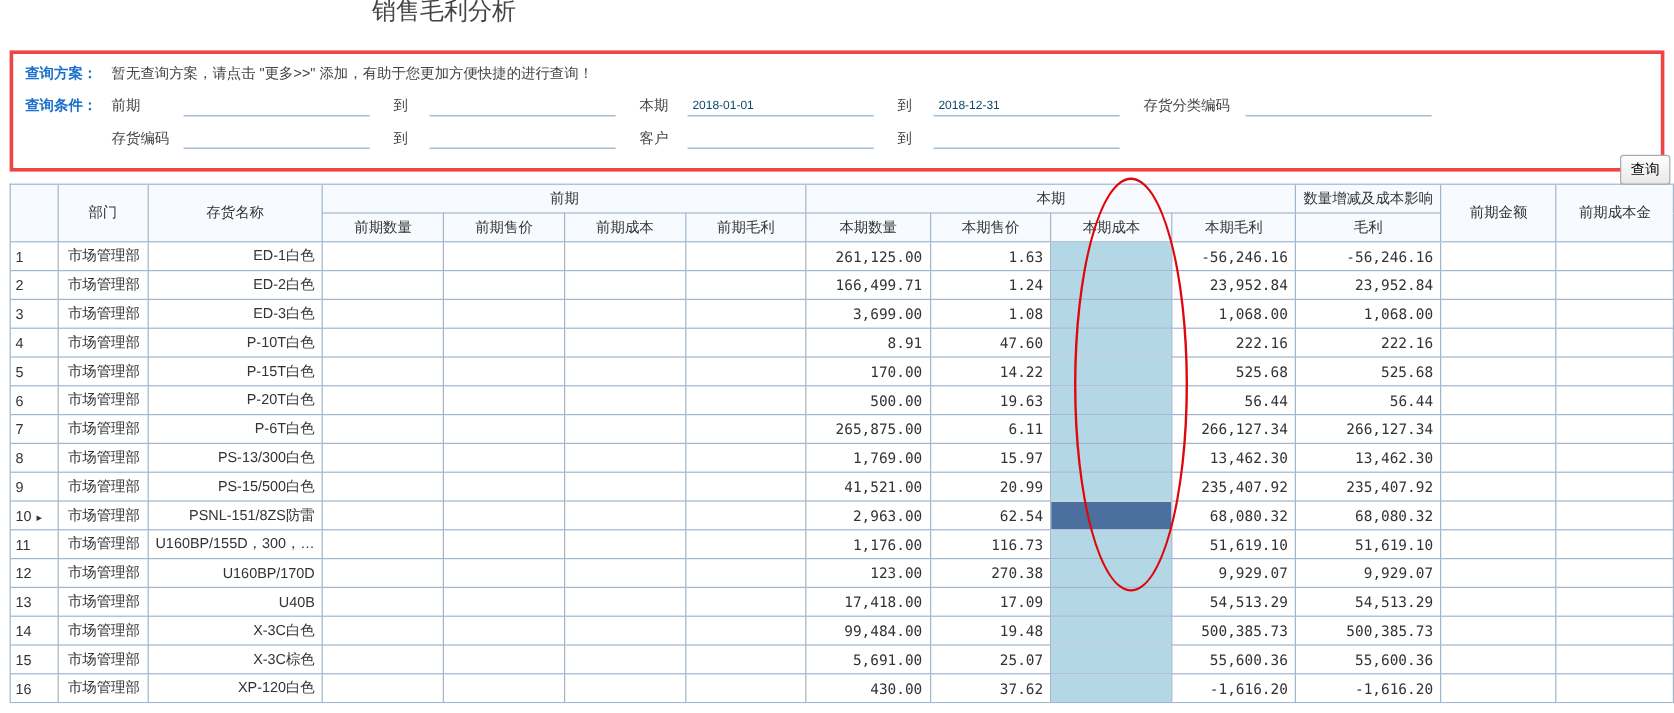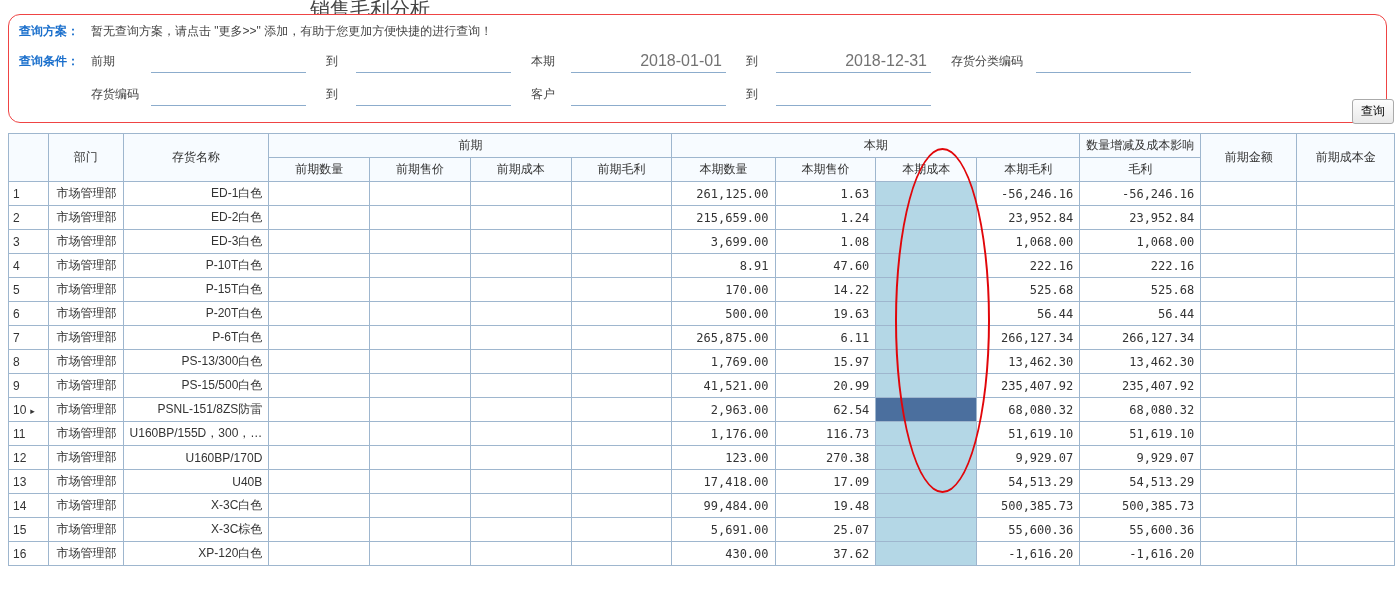--- a/index.html
+++ b/index.html
@@ -15,23 +15,23 @@
   }
   .page-title {
     font-size: 20px;
     color: #444;
     position: absolute;
     top: -4px;
     left: 310px;
     font-weight: normal;
   }
   .query-panel {
-    border: 1px solid #ef4444;
-    border-radius: 12px;
-    margin: 14px 8px 10px 8px;
+    border: 3px solid #ef4444;
+    border-radius: 0;
+    margin: 42px 8px 10px 8px;
     padding: 8px 10px 6px 10px;
     background: #fff;
     position: relative;
   }
   .query-row {
     display: flex;
     align-items: center;
     margin-bottom: 10px;
     gap: 0;
   }
@@ -51,24 +51,23 @@
     color: #444;
     width: 60px;
     text-align: left;
     flex-shrink: 0;
   }
   .field-input {
     border: none;
     border-bottom: 1px solid #8caccc;
     background: transparent;
     width: 155px;
-    font-size: 16px;
+    font-size: 10px;
     padding: 2px 4px;
-    color: #737373;
-    text-align: right;
+    color: #0c4a6e;
   }
   .query-btn {
     position: absolute;
     right: -8px;
     top: 84px;
     background: linear-gradient(#fdfdfd,#e9e9e9);
     border: 1px solid #aaa;
     border-radius: 3px;
     padding: 3px 8px;
     font-size: 12px;
@@ -237,21 +236,21 @@
           <td class="num"></td>
         </tr>
         <tr>
           <td class="col-rownum">2</td>
           <td class="txt">市场管理部</td>
           <td class="txt">ED-2白色</td>
           <td class="num"></td>
           <td class="num"></td>
           <td class="num"></td>
           <td class="num"></td>
-          <td class="num">215,659.00</td>
+          <td class="num">166,499.71</td>
           <td class="num">1.24</td>
           <td class="num highlight"></td>
           <td class="num">23,952.84</td>
           <td class="num">23,952.84</td>
           <td class="num"></td>
           <td class="num"></td>
         </tr>
         <tr>
           <td class="col-rownum">3</td>
           <td class="txt">市场管理部</td>

